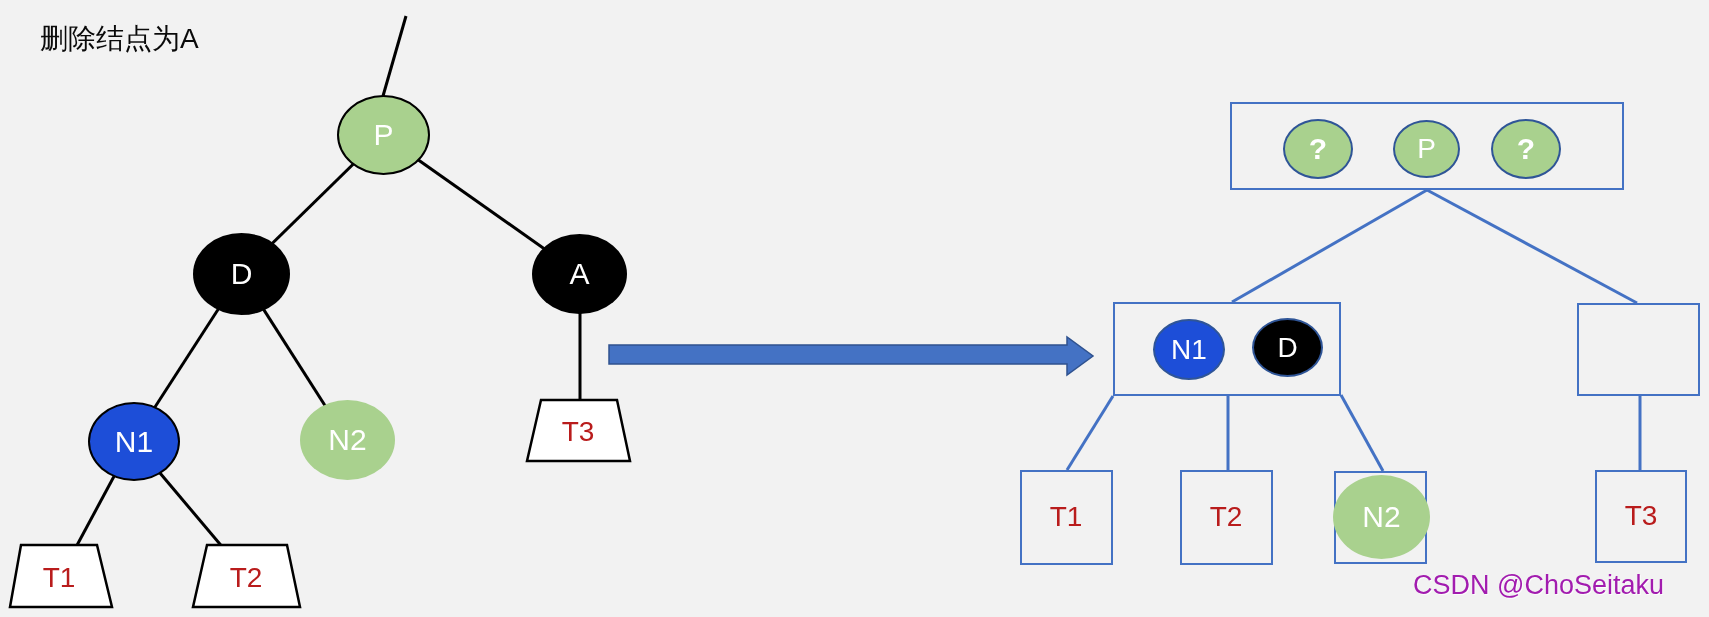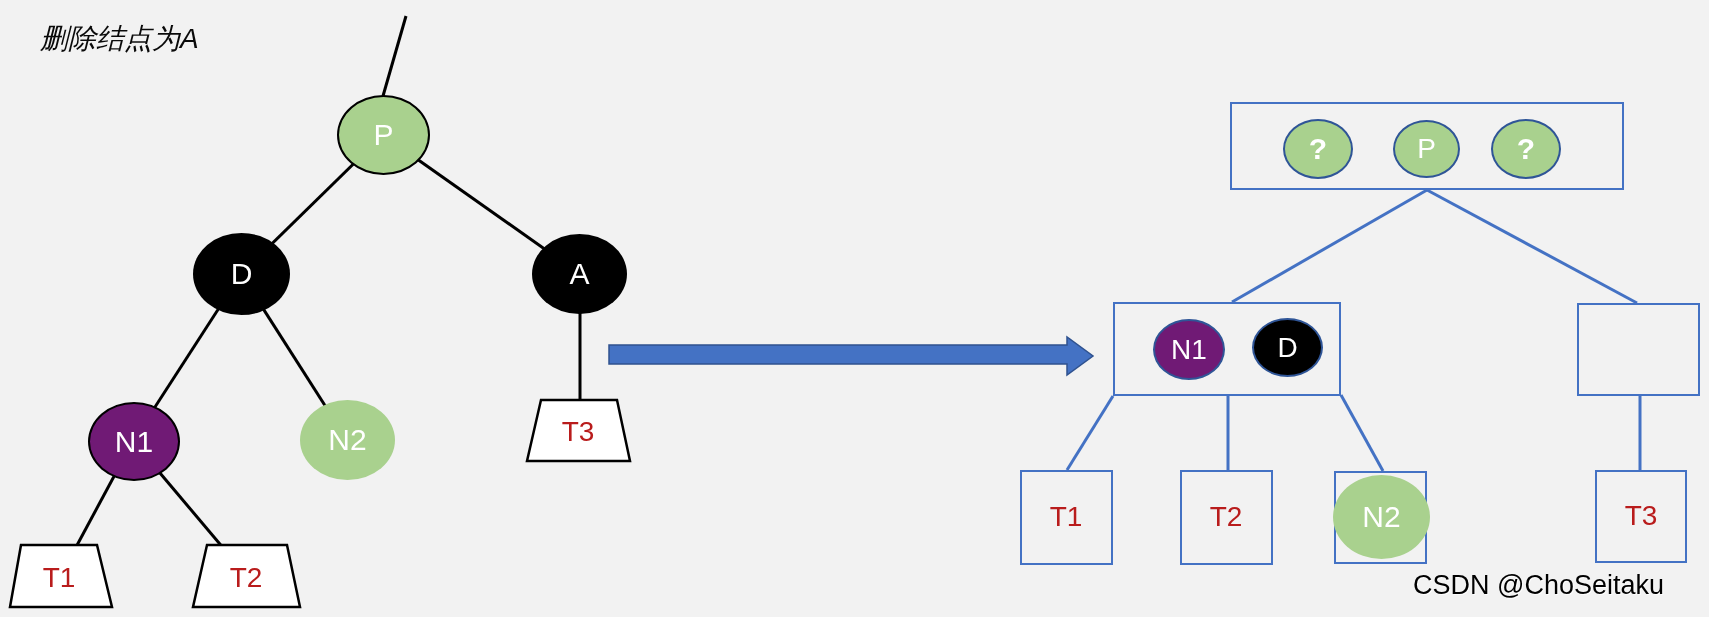--- a/index.html
+++ b/index.html
@@ -27,21 +27,21 @@
     display: flex;
     align-items: center;
     justify-content: center;
     color: #FFFFFF;
     font-size: 30px;
     z-index: 3;
     box-sizing: border-box;
   }
   .node.green  { background: #A9D18E; }
   .node.black  { background: #000000; }
-  .node.red    { background: #701a75; }
+  .node.red    { background: #1d4ed8; }
   .node.border-black { border: 2.5px solid #000000; }
   .node.border-blue  { border: 2.5px solid #2F5597; }
   .rbox {
     position: absolute;
     border: 2.5px solid #4472C4;
     background: transparent;
     box-sizing: border-box;
     z-index: 2;
   }
   .shape-label {
@@ -54,28 +54,27 @@
     font-size: 28px;
     z-index: 3;
   }
   #page-title {
     position: absolute;
     left: 40px;
     top: 20px;
     font-size: 28px;
     color: #0a0a0a;
     z-index: 4;
-    font-style: italic;
   }
   #watermark {
     position: absolute;
     left: 1413px;
     top: 570px;
     font-size: 27px;
-    color: #000000;
+    color: #a21caf;
     text-shadow: 1px 1px 0 rgba(255,255,255,0.8);
     z-index: 4;
     white-space: nowrap;
   }
   .qmark { font-weight: bold; font-size: 30px; }
 </style>
 </head>
 <body>
 
 <svg id="diagram-lines" viewBox="0 0 1709 617" xmlns="http://www.w3.org/2000/svg">

